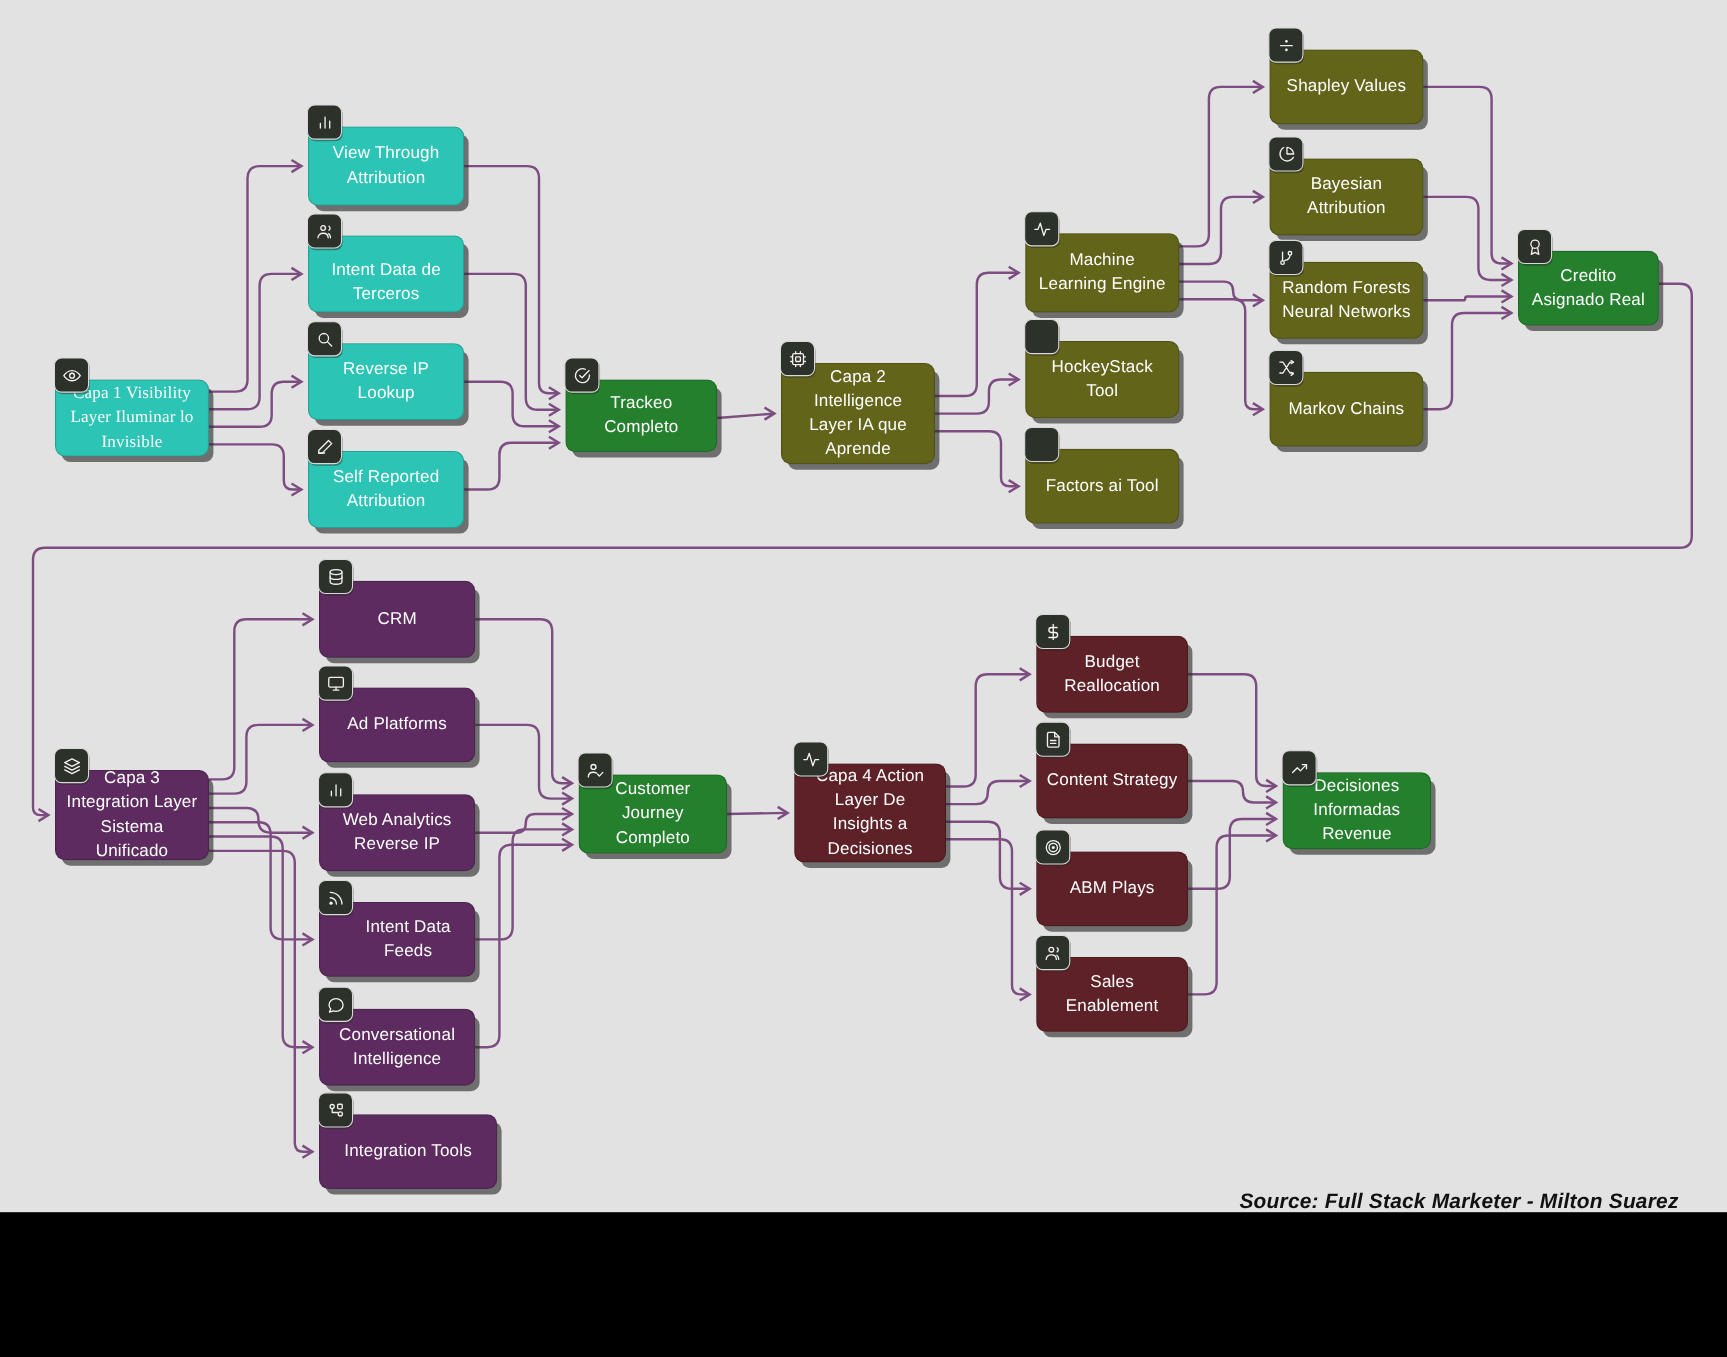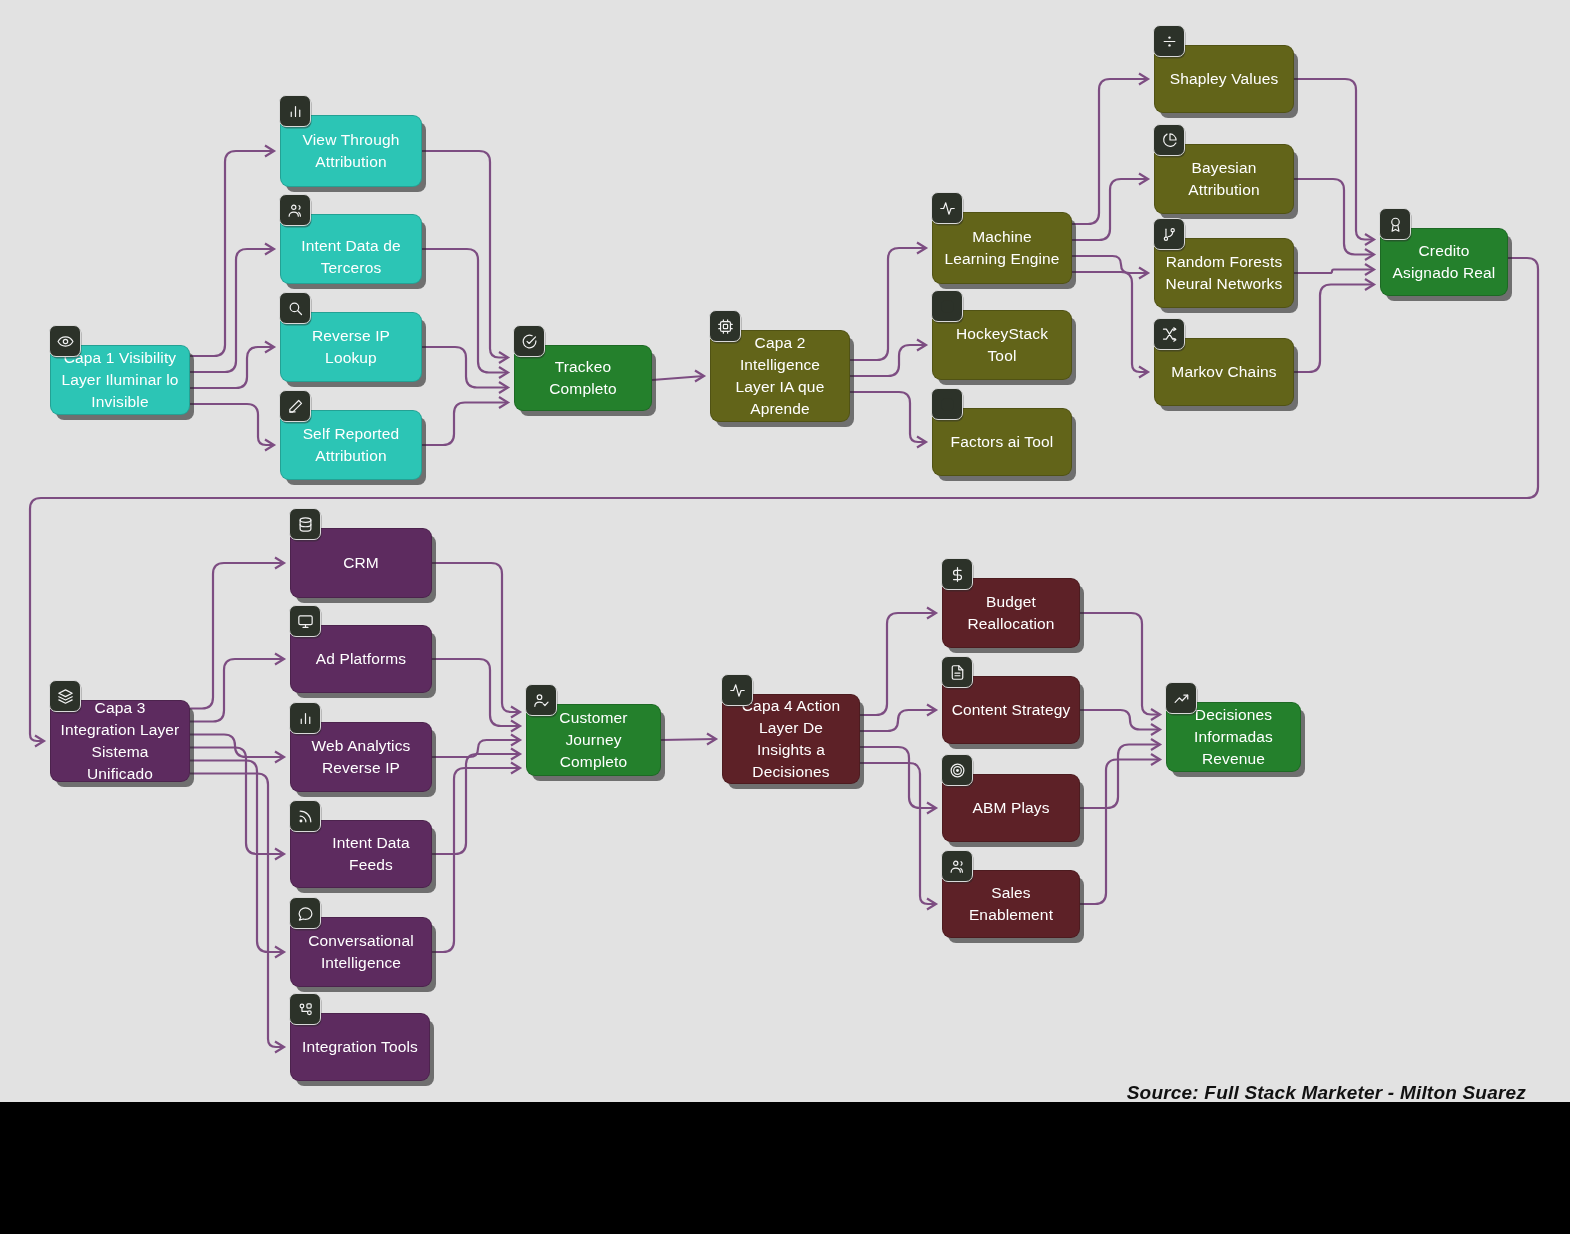--- a/index.html
+++ b/index.html
@@ -137,21 +137,21 @@
         <path d="M1080,613 L1131.0,613.0 Q1142,613 1142.0,624.0 L1142.0,705.5 Q1142,714.5 1151.0,714.5 L1160,714.5" class="edge"></path>
         <path d="M1151,709 L1160,714.5 L1151,720" class="edge"></path>
         <path d="M1080,710 L1120.3,710.0 Q1130,710 1130.0,719.8 L1130.0,719.8 Q1130,729.5 1139.8,729.5 L1160,729.5" class="edge"></path>
         <path d="M1151,724 L1160,729.5 L1151,735" class="edge"></path>
         <path d="M1080,808 L1107.0,808.0 Q1118,808 1118.0,797.0 L1118.0,755.5 Q1118,744.5 1129.0,744.5 L1160,744.5" class="edge"></path>
         <path d="M1151,739 L1160,744.5 L1151,750" class="edge"></path>
         <path d="M1080,904 L1095.0,904.0 Q1106,904 1106.0,893.0 L1106.0,770.5 Q1106,759.5 1117.0,759.5 L1160,759.5" class="edge"></path>
         <path d="M1151,754 L1160,759.5 L1151,765" class="edge"></path>
       </svg>
     <div id="nodes">
-        <div class="node teal" style="left: 50px; top: 345px; width: 140px; height: 70px;">
+        <div class="node teal" style="left: 50px; top: 345px; width: 140px; height: 70px; font-family: Liberation Serif, serif;">
           <div class="badge">
             <svg viewBox="0 0 24 24">
               <path stroke="#f2f2f2" stroke-width="1.7" fill="none" stroke-linecap="round" stroke-linejoin="round" d="M1.5 12S5 5.5 12 5.5 22.5 12 22.5 12 19 18.5 12 18.5 1.5 12 1.5 12z"></path>
               <circle stroke="#f2f2f2" stroke-width="1.7" fill="none" stroke-linecap="round" stroke-linejoin="round" cx="12" cy="12" r="3.1"></circle>
             </svg>
           </div>
           <span class="lbl">Capa 1 Visibility
 Layer Iluminar lo
 Invisible</span>
         </div>
@@ -347,21 +347,21 @@
         </div>
         <div class="node purple" style="left: 290px; top: 917px; width: 142px; height: 70px;">
           <div class="badge">
             <svg viewBox="0 0 24 24">
               <path stroke="#f2f2f2" stroke-width="1.7" fill="none" stroke-linecap="round" stroke-linejoin="round" d="M21 12.2c0 4.5-4 8.1-9 8.1a10.4 10.4 0 0 1-3.4-.6L3.5 21.3l1.7-4A7.7 7.7 0 0 1 3 12.2c0-4.5 4-8.1 9-8.1s9 3.6 9 8.1z"></path>
             </svg>
           </div>
           <span class="lbl">Conversational
 Intelligence</span>
         </div>
-        <div class="node purple" style="left: 290px; top: 1013px; width: 140px; height: 68px;">
+        <div class="node purple" style="left: 290px; top: 1013px; width: 162px; height: 68px;">
           <div class="badge">
             <svg viewBox="0 0 24 24">
               <circle stroke="#f2f2f2" stroke-width="1.7" fill="none" stroke-linecap="round" stroke-linejoin="round" cx="7" cy="7" r="2.6"></circle>
               <circle stroke="#f2f2f2" stroke-width="1.7" fill="none" stroke-linecap="round" stroke-linejoin="round" cx="17.5" cy="16.5" r="2.6"></circle>
               <rect stroke="#f2f2f2" stroke-width="1.7" fill="none" stroke-linecap="round" stroke-linejoin="round" x="14" y="4" width="6" height="6" rx="1.4"></rect>
               <path stroke="#f2f2f2" stroke-width="1.7" fill="none" stroke-linecap="round" stroke-linejoin="round" d="M7 9.8v4.8h7.8"></path>
             </svg>
           </div>
           <span class="lbl">Integration Tools</span>
         </div>

